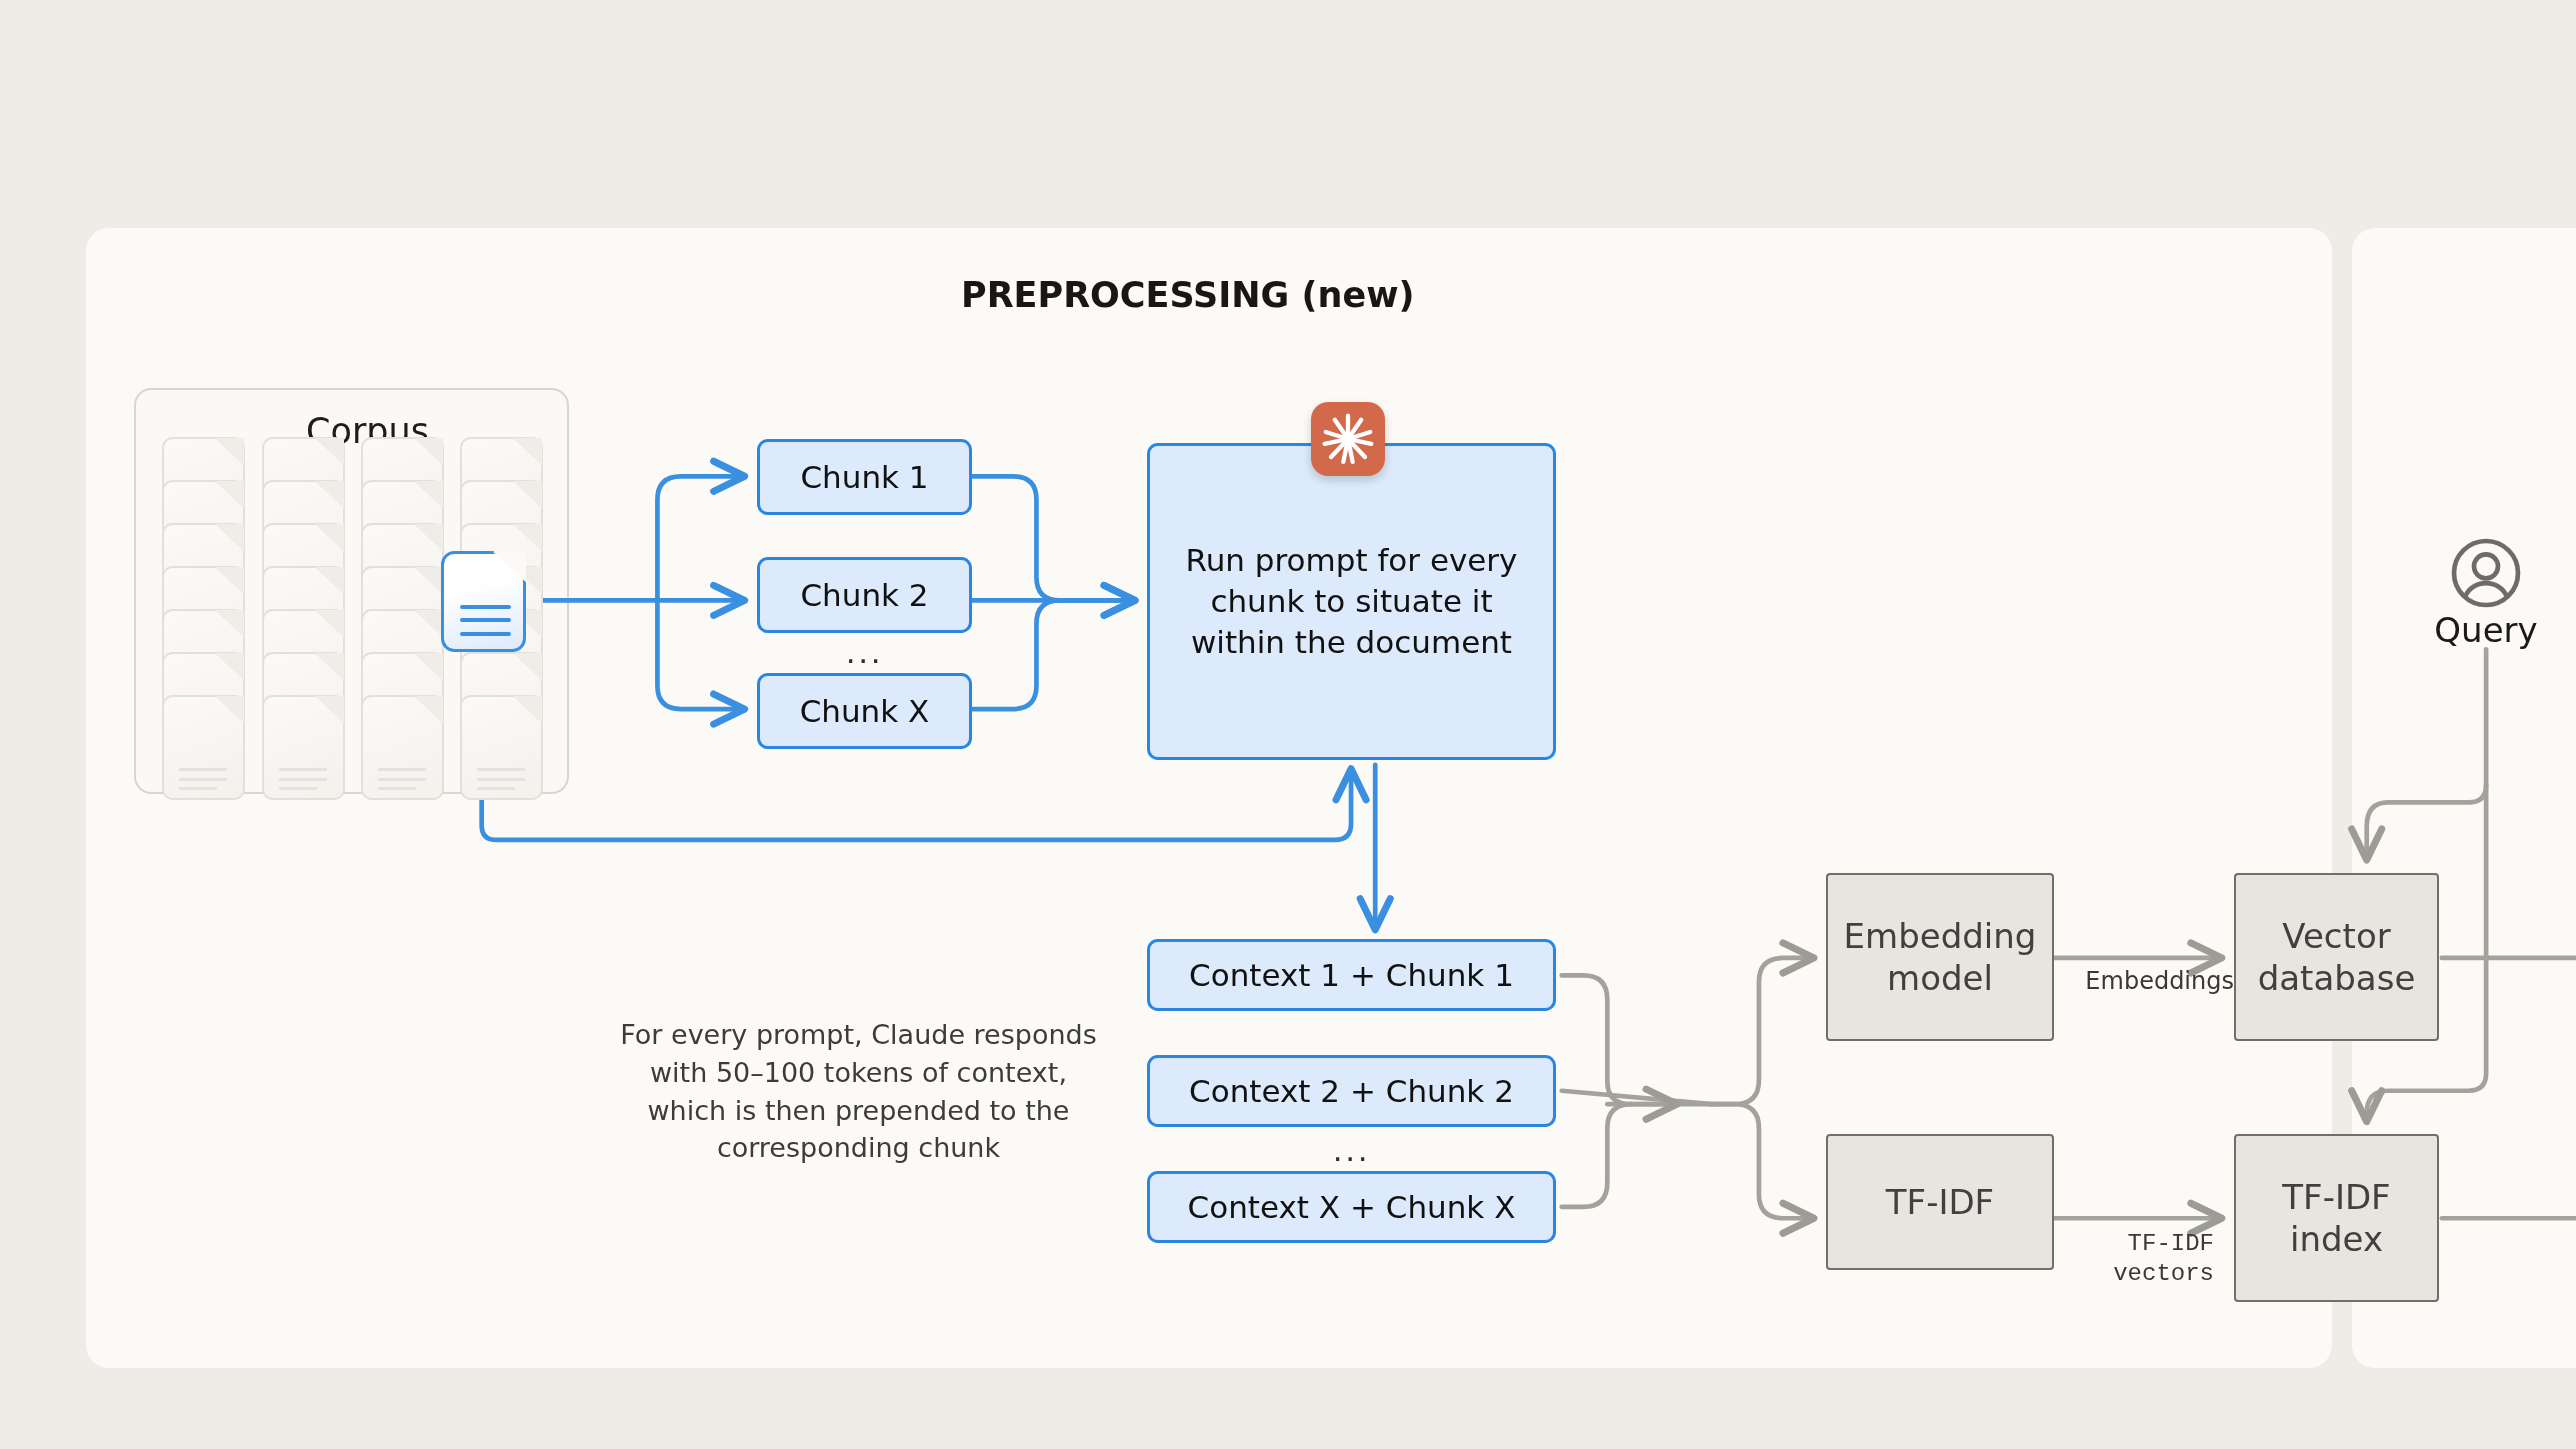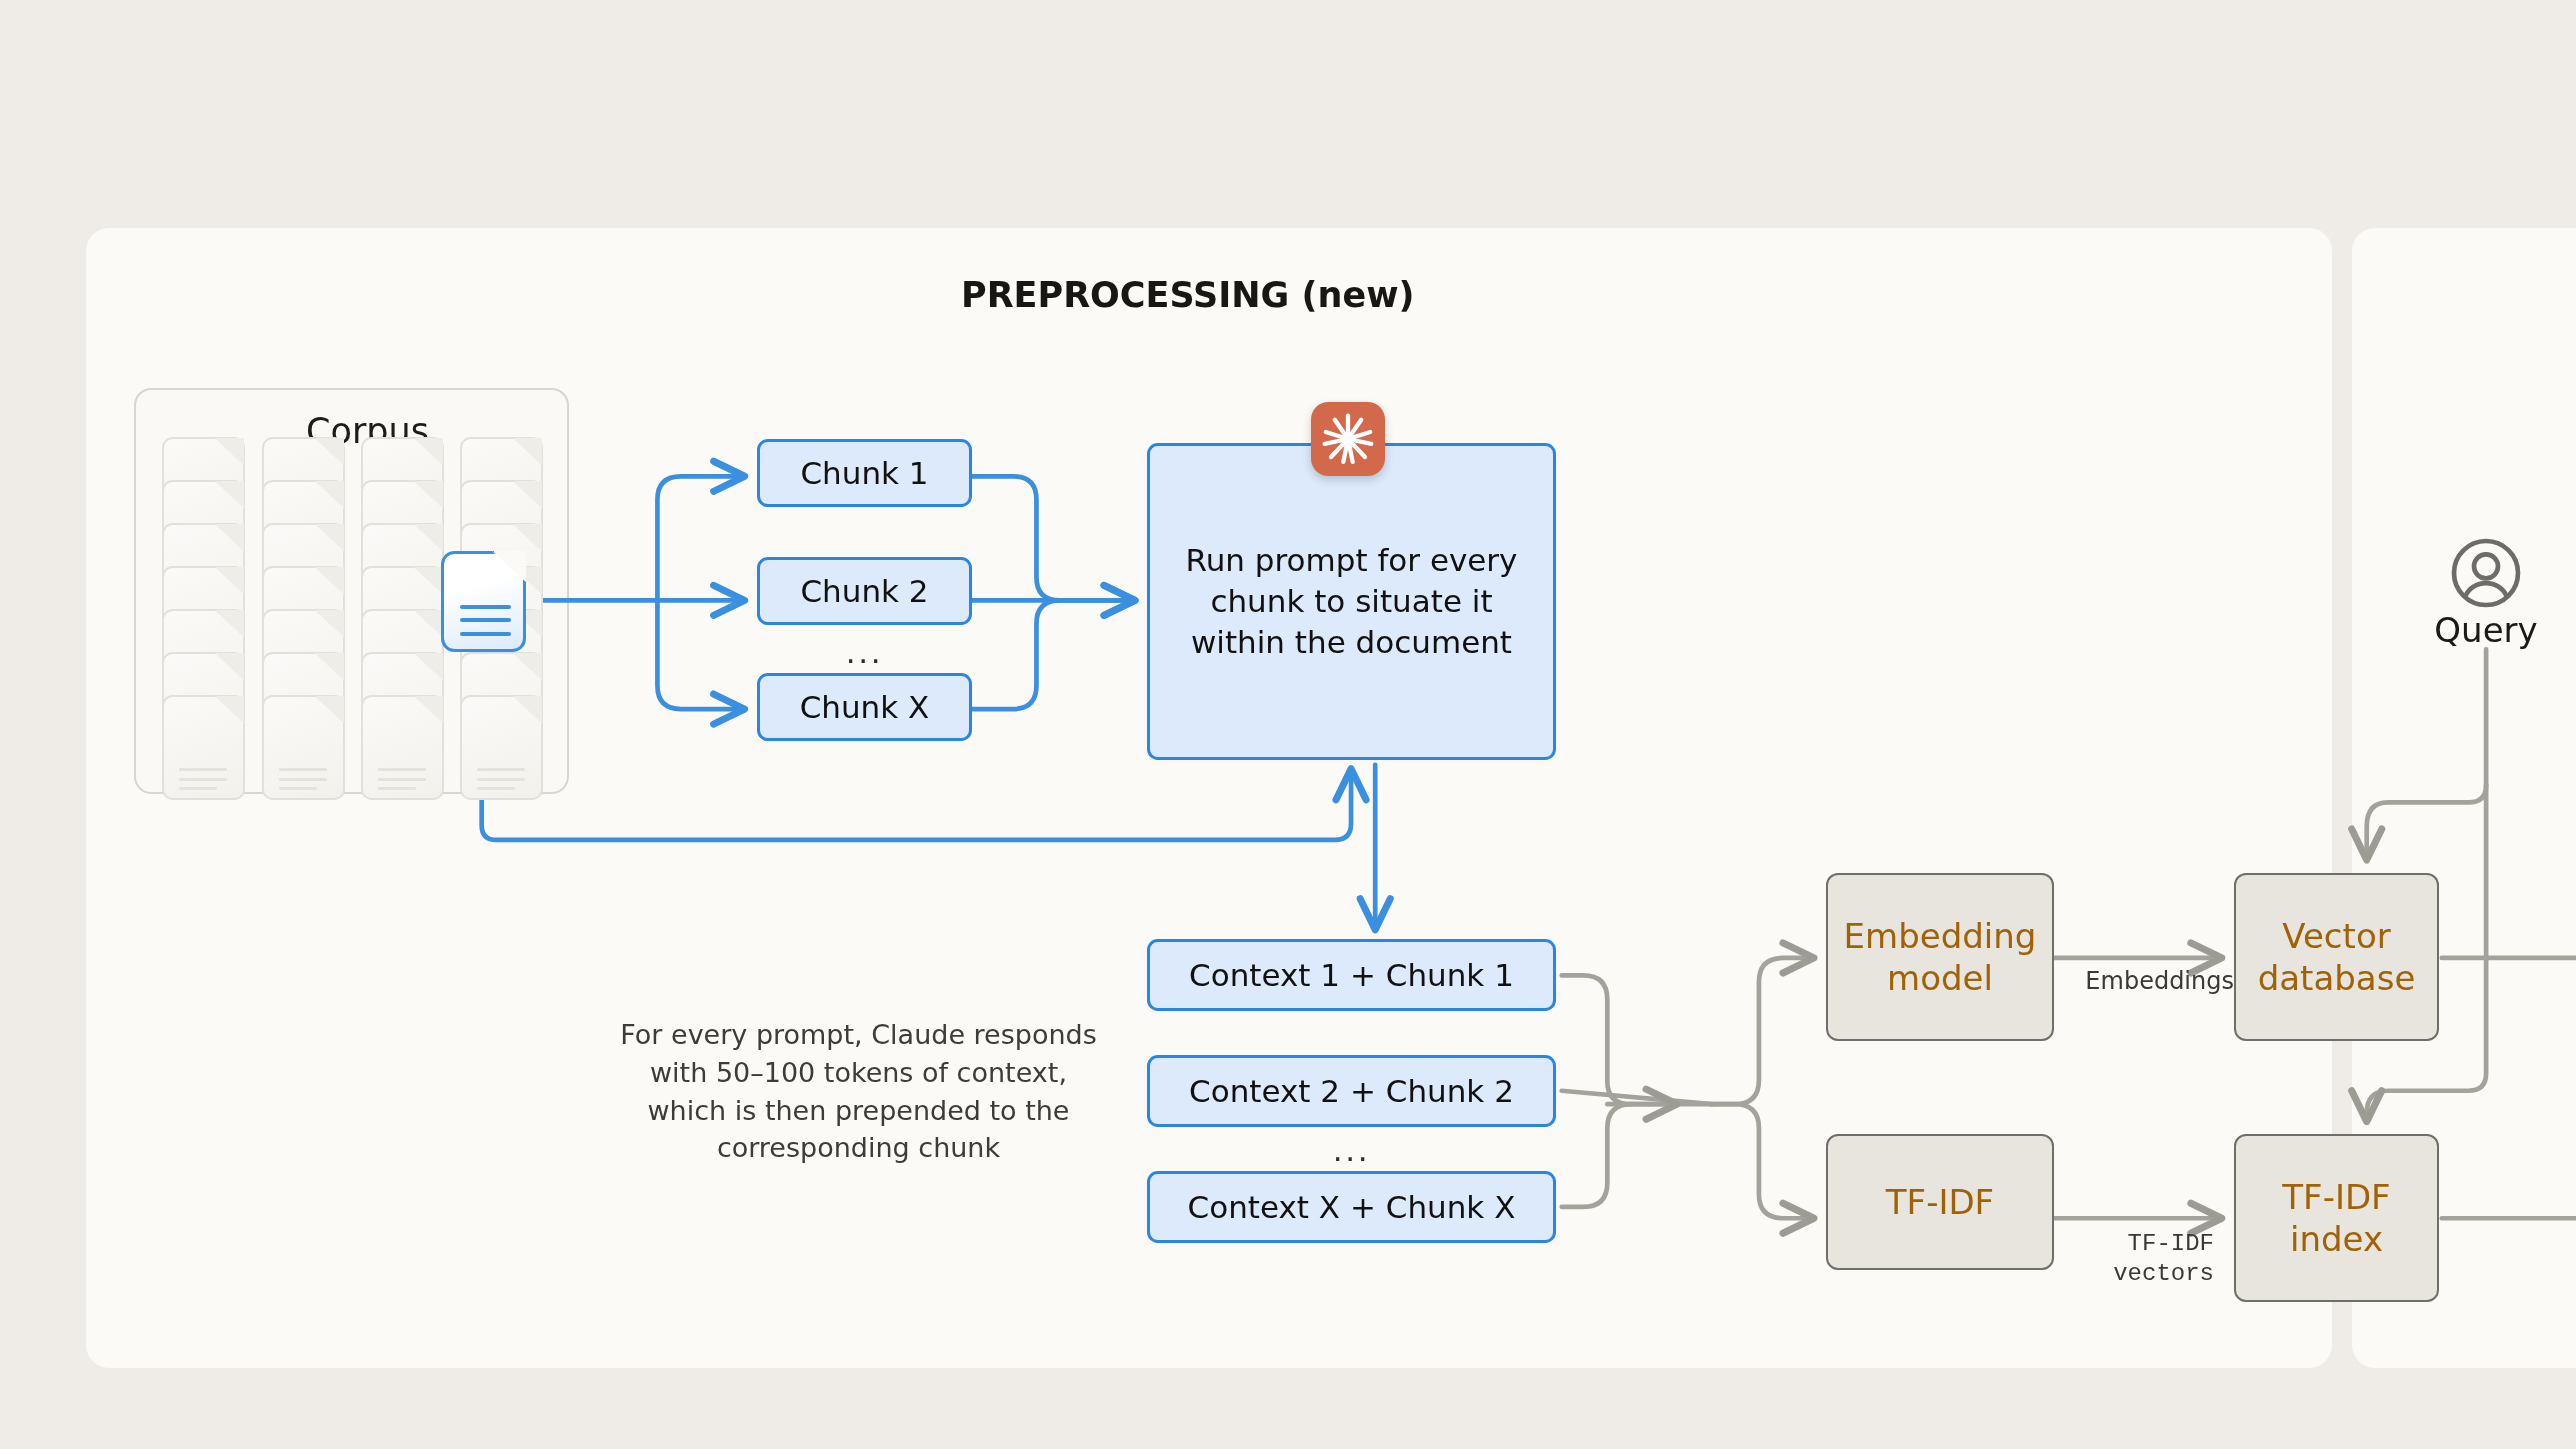--- a/index.html
+++ b/index.html
@@ -87,21 +87,21 @@
     position:absolute;
     background:#dceafb;
     border:3.4px solid #2b86e2;
     border-radius:10.7px;
     display:flex;align-items:center;justify-content:center;
     color:#111;
     box-sizing:border-box;
     text-align:center;
     font-family:"DejaVu Sans", sans-serif;
   }
-  .chunkbox{width:215px;height:68px;font-size:31px;}
+  .chunkbox{width:215px;height:76px;font-size:31px;}
   #chunk1{left:757px;top:439px;}
   #chunk2{left:757px;top:557px;}
   #chunkX{left:757px;top:673px;}
   .ellipsis{
     position:absolute;font-size:31px;color:#2e2d28;letter-spacing:2.7px;
     font-family:"DejaVu Sans", sans-serif;
   }
   #chunk-ellipsis{left:757px;top:634px;width:215px;text-align:center;}
 
   #prompt-box{
@@ -129,23 +129,23 @@
     position:absolute;left:617px;top:1016px;width:483px;
     text-align:center;font-size:27px;line-height:1.4;color:#3d3c36;
     font-family:"DejaVu Sans", sans-serif;
   }
 
   
   .greybox{
     position:absolute;
     background:#e7e5de;
     border:2.7px solid #6f6e69;
-    border-radius:12px;
+    border-radius:4px;
     display:flex;align-items:center;justify-content:center;
-    color:#a16207;font-size:34px;line-height:1.25;text-align:center;
+    color:#404040;font-size:34px;line-height:1.25;text-align:center;
     box-sizing:border-box;
     font-family:"DejaVu Sans", sans-serif;
   }
   #embedding-model{left:1826px;top:873px;width:228px;height:168px;}
   #vector-db{left:2234px;top:873px;width:205px;height:168px;justify-content:flex-end;}
   #tfidf{left:1826px;top:1134px;width:228px;height:136px;}
   #tfidf-index{left:2234px;top:1134px;width:205px;height:168px;}
 
   .edgelabel{
     position:absolute;font-size:24px;color:#3a3934;text-align:right;

